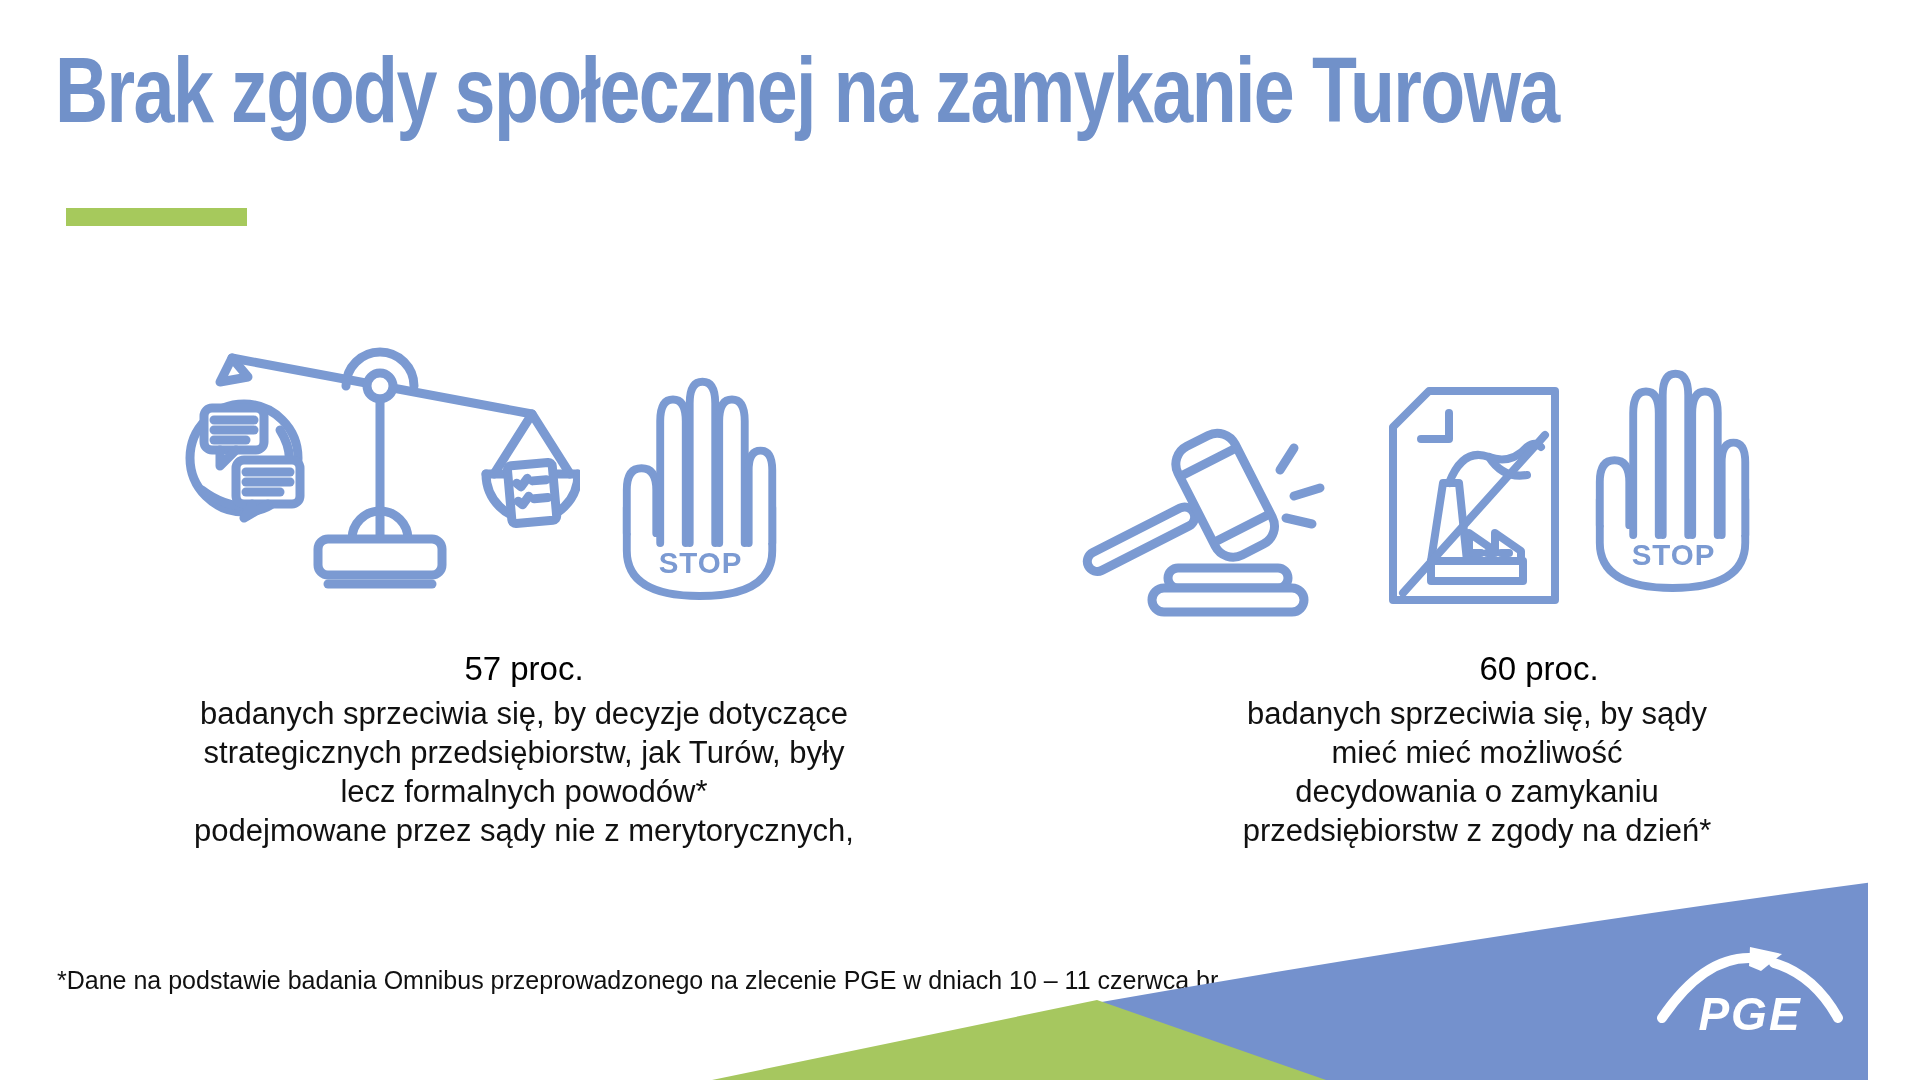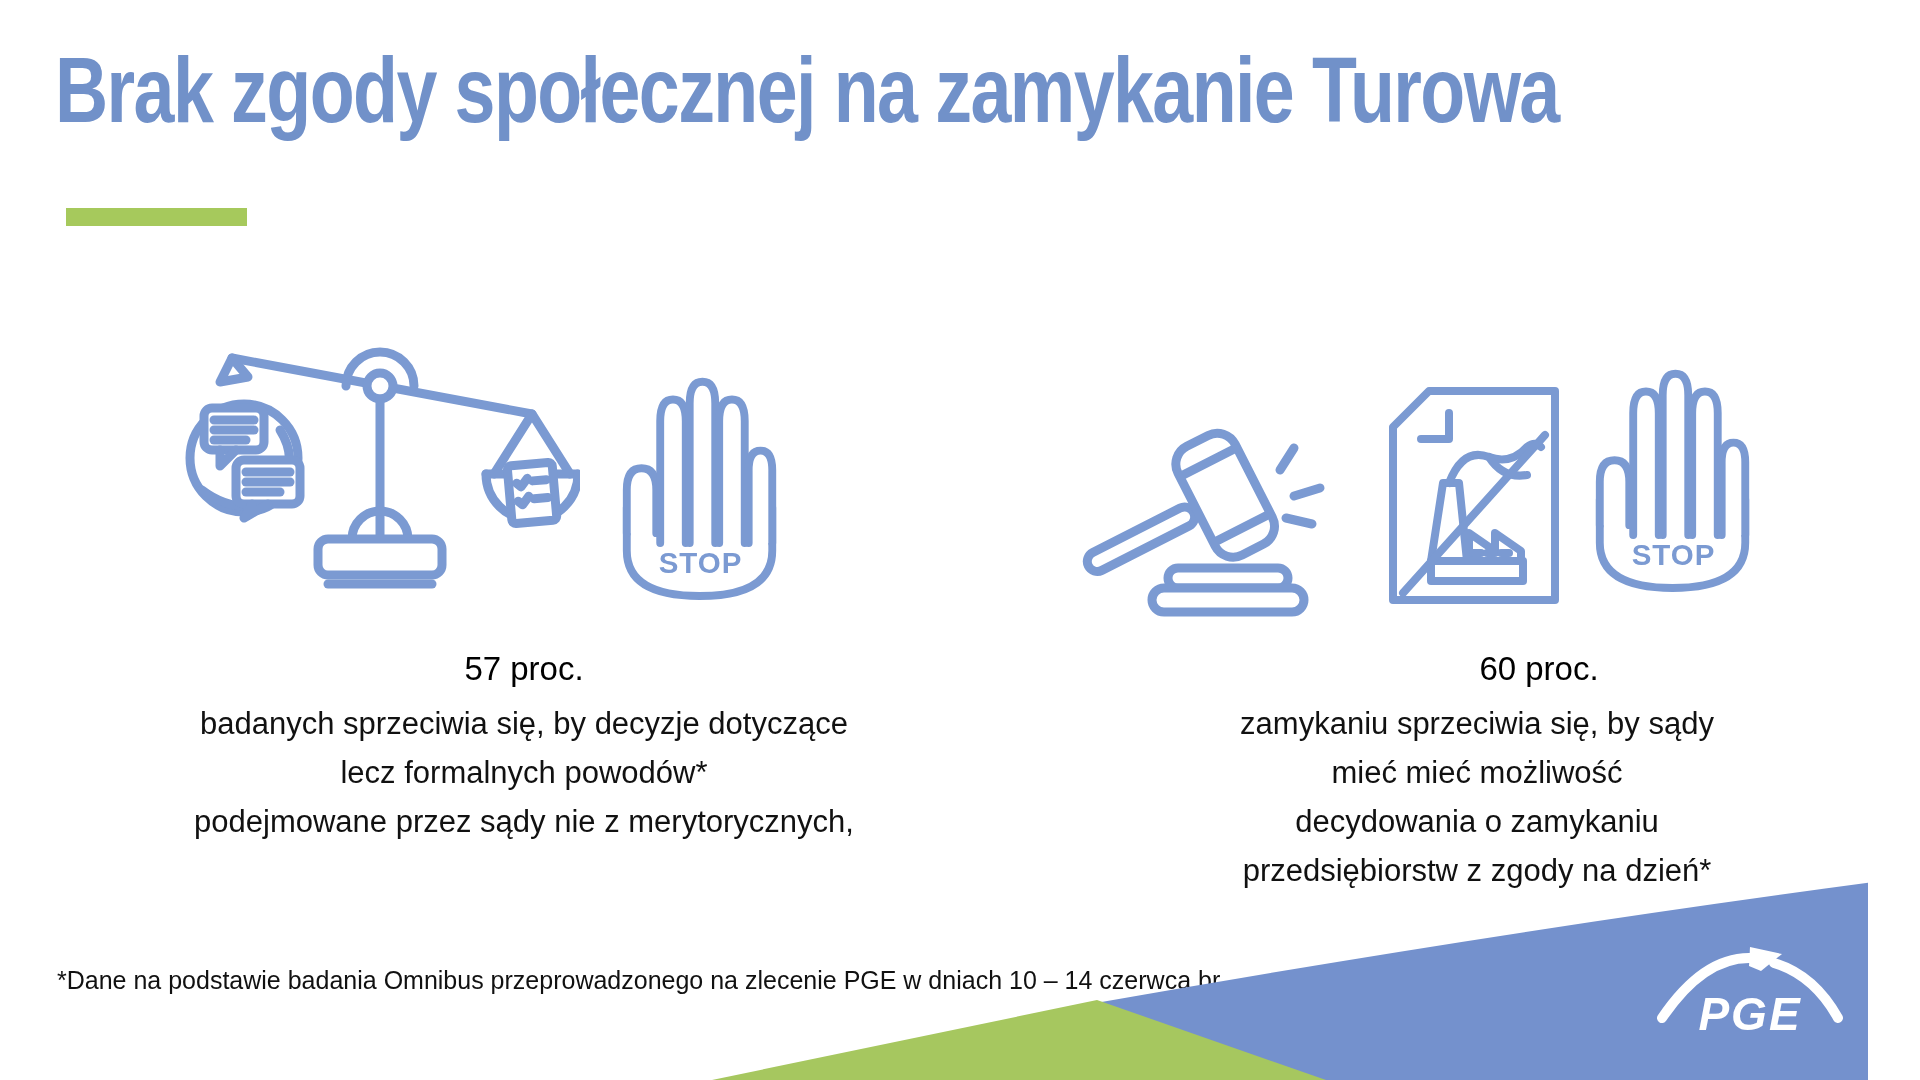--- a/index.html
+++ b/index.html
@@ -5,21 +5,21 @@
   html,body{margin:0;padding:0;background:#fff;}
   .stage{position:relative;width:1868px;height:1080px;background:#fff;overflow:hidden;
          font-family:"Liberation Sans",sans-serif;color:#111;}
   .title{position:absolute;left:55px;top:38px;font-size:92px;font-weight:bold;
          color:#7191C9;letter-spacing:-2px;white-space:nowrap;
          transform:scaleX(0.80);transform-origin:left top;line-height:1.15;}
   .accent-bar{position:absolute;left:66px;top:208px;width:181px;height:18px;background:#A6C95C;}
   .icon{position:absolute;}
   .stat-value{position:absolute;width:780px;text-align:center;font-size:33px;font-weight:normal;color:#000;}
   .stat-par{position:absolute;width:780px;text-align:center;font-size:31px;line-height:39px;color:#111;}
-  .stat-par div{white-space:nowrap;margin-top:10px;}
+  .stat-par div{white-space:nowrap;}
   .footnote{position:absolute;left:57px;top:966px;font-size:25px;color:#111;white-space:nowrap;}
   .waves{position:absolute;left:0;top:0;width:1920px;height:1080px;pointer-events:none;}
   .pge-logo{position:absolute;left:1648px;top:942px;width:204px;height:100px;}
   svg{display:block;}
 </style>
 </head>
 <body>
 
 <div class="stage">
 
@@ -114,33 +114,34 @@
       <path d="M 76 186 V 44 Q 76 22 89 22 Q 102 22 102 44 V 186" fill="#fff"></path>
       <path d="M 106 186 V 62 Q 106 40 119 40 Q 132 40 132 62 V 186" fill="#fff"></path>
       <path d="M 136 186 V 112 Q 136 92 148 92 Q 160 92 160 112 V 186" fill="#fff"></path>
     </g>
     <text x="87" y="217" text-anchor="middle" font-size="30" font-weight="bold" fill="#7B9AD2" letter-spacing="1" font-family="Liberation Sans, sans-serif">STOP</text>
   </svg>
 
   <div class="stat-value" style="left:134px;top:650px">57 proc.</div>
   <div class="stat-par" style="left:134px;top:694px">
     <div>badanych sprzeciwia się, by decyzje dotyczące</div>
+    <div>strategicznych przedsiębiorstw, jak Turów, były</div>
     <div>lecz formalnych powodów*</div>
     <div>podejmowane przez sądy nie z merytorycznych,</div>
   </div>
 
   <div class="stat-value" style="left:1149px;top:650px">60 proc.</div>
   <div class="stat-par" style="left:1087px;top:694px">
-    <div>zamykaniu sprzeciwia się, by sądy</div>
+    <div>badanych sprzeciwia się, by sądy</div>
     <div>mieć mieć możliwość</div>
     <div>decydowania o zamykaniu</div>
     <div>przedsiębiorstw z zgody na dzień*</div>
   </div>
 
-  <div class="footnote">*Dane na podstawie badania Omnibus przeprowadzonego na zlecenie PGE w dniach 10 – 14 czerwca br.</div>
+  <div class="footnote">*Dane na podstawie badania Omnibus przeprowadzonego na zlecenie PGE w dniach 10 – 11 czerwca br.</div>
 
   <svg class="waves" viewBox="0 0 1920 1080" width="1920" height="1080">
     <path d="M 1090 1004 Q 1520 928 1920 876 L 1920 1080 L 1090 1080 Z" fill="#7491CD"></path>
     <path d="M 712 1080 L 1097 1000 L 1326 1080 Z" fill="#A6C75F"></path>
   </svg>
 
   <svg class="pge-logo" viewBox="0 0 204 100">
     <path d="M 14 76 Q 56 14 104 16" stroke="#fff" stroke-width="10" fill="none" stroke-linecap="round"></path>
     <path d="M 126 21 Q 166 33 190 76" stroke="#fff" stroke-width="10" fill="none" stroke-linecap="round"></path>
     <path d="M 102 5 L 134 12 L 113 29 L 101 24 Z" fill="#fff"></path>

